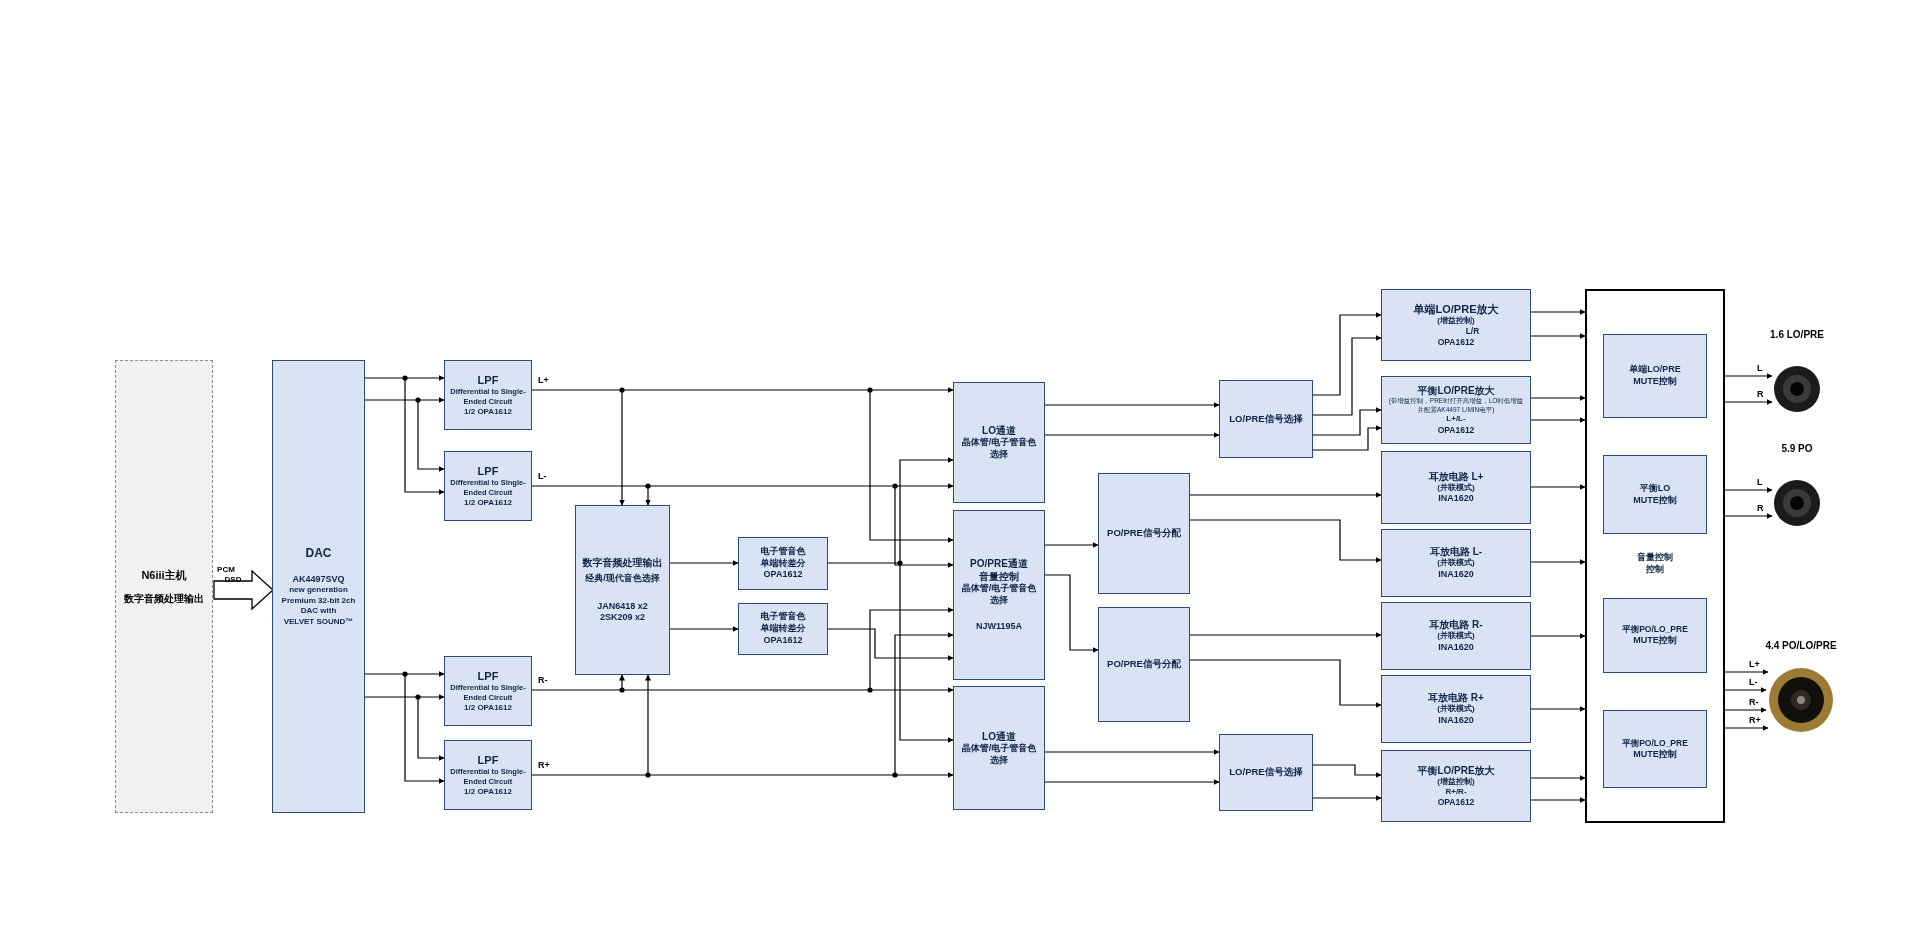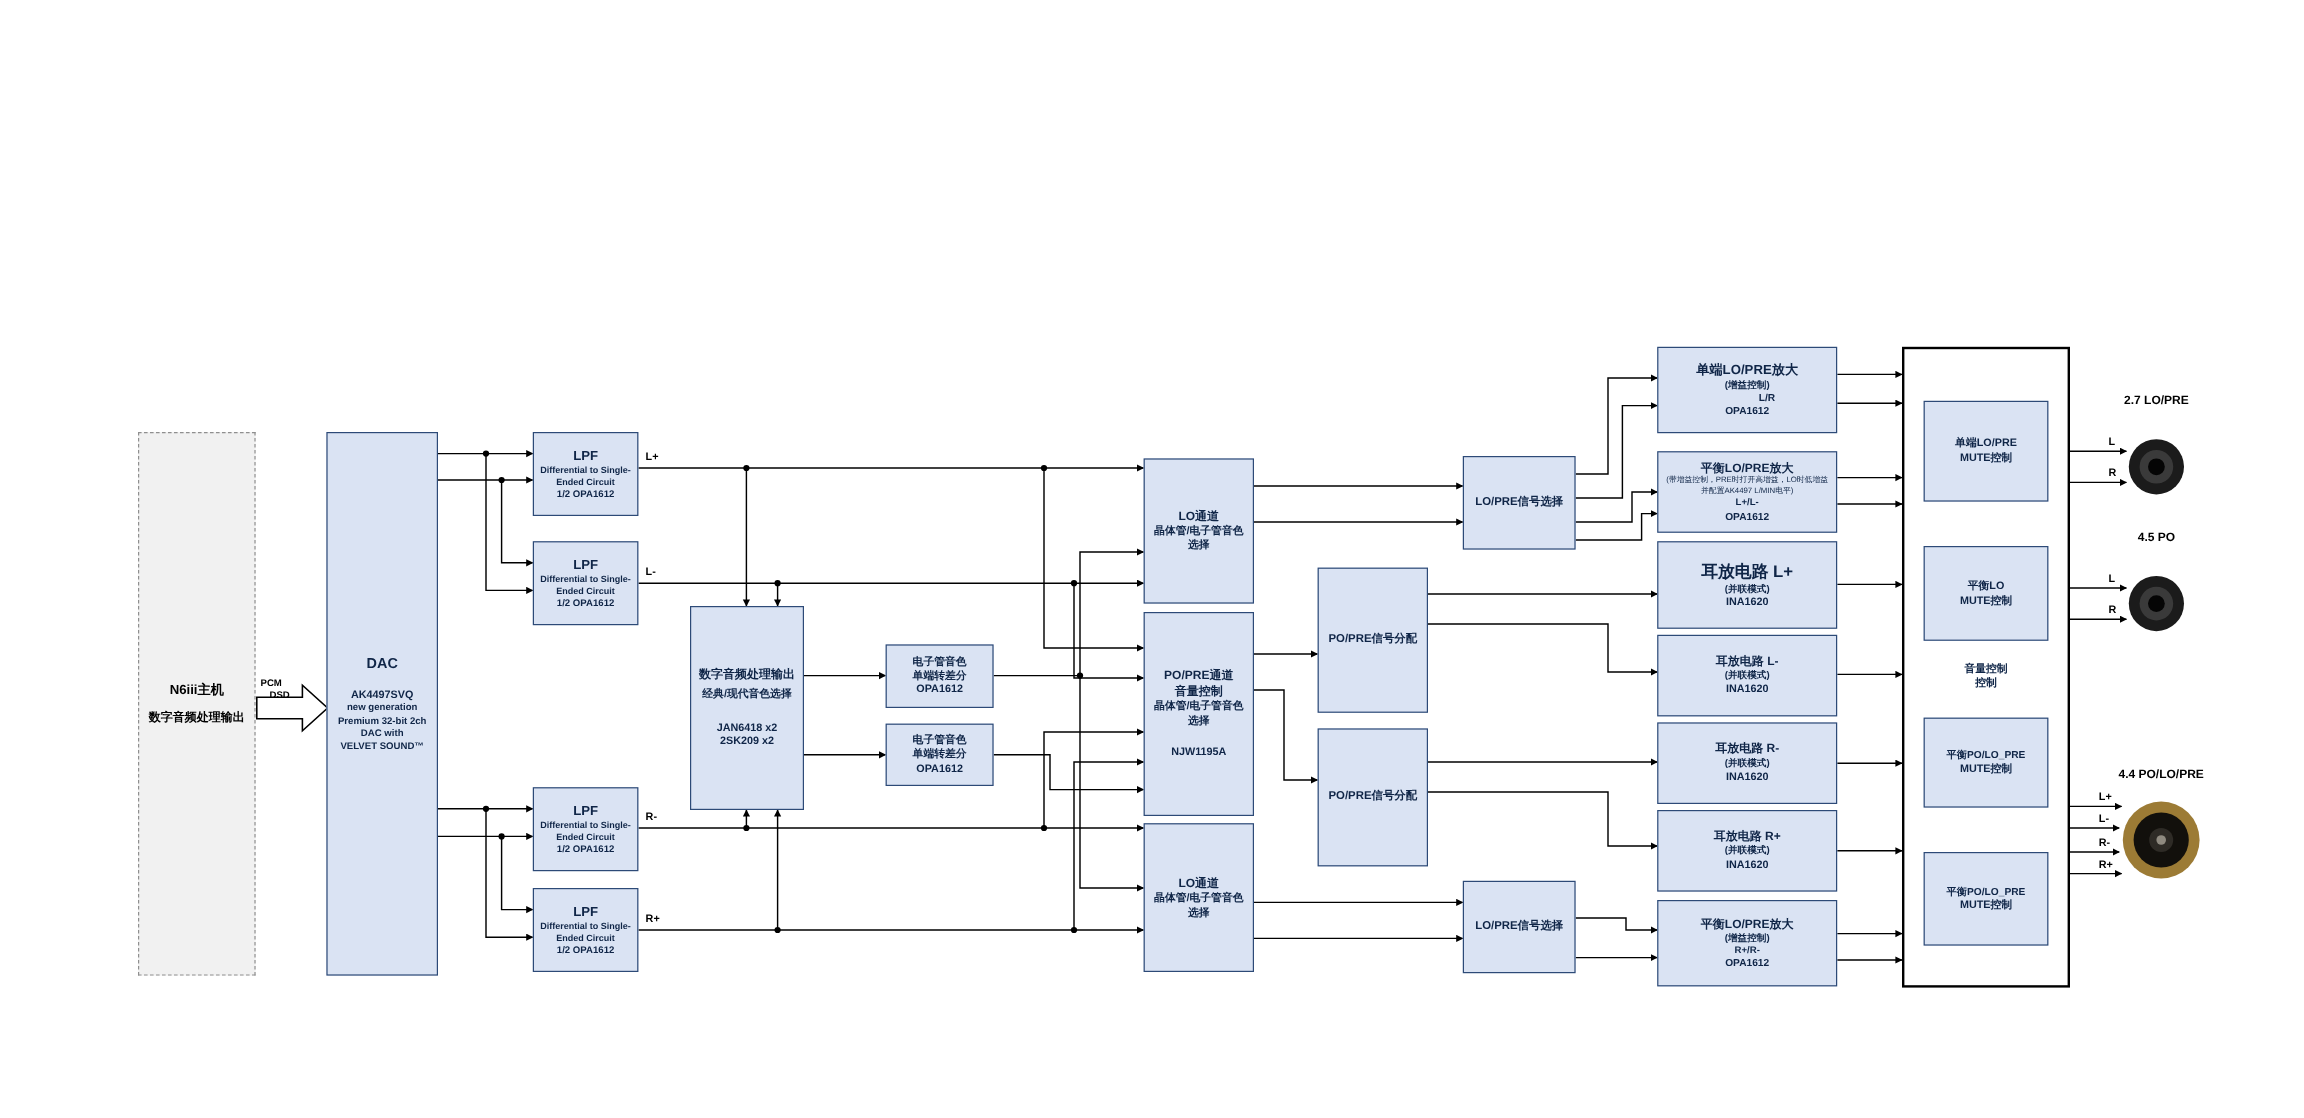--- a/index.html
+++ b/index.html
@@ -201,21 +201,21 @@
         <div class="bl b" style="font-size: 8.5px; margin-left: 33px;">L/R</div>
         <div class="bl b" style="font-size: 8.5px;">OPA1612</div>
       </div>
       <div class="block std" style="left: 1381px; top: 376px; width: 150px; height: 68px;">
         <div class="bl b" style="font-size: 10px;">平衡LO/PRE放大</div>
         <div class="bl" style="font-size: 6.5px;">(带增益控制，PRE时打开高增益，LO时低增益并配置AK4497 L/MIN电平)</div>
         <div class="bl b" style="font-size: 8px;">L+/L-</div>
         <div class="bl b" style="font-size: 8.5px;">OPA1612</div>
       </div>
       <div class="block std" style="left: 1381px; top: 451px; width: 150px; height: 73px;">
-        <div class="bl b" style="font-size: 14px;">耳放电路 L+</div>
+        <div class="bl b" style="font-size: 10px;">耳放电路 L+</div>
         <div class="bl b" style="font-size: 8px;">(并联模式)</div>
         <div class="bl b" style="font-size: 9px;">INA1620</div>
       </div>
       <div class="block std" style="left: 1381px; top: 529px; width: 150px; height: 68px;">
         <div class="bl b" style="font-size: 10px;">耳放电路 L-</div>
         <div class="bl b" style="font-size: 8px;">(并联模式)</div>
         <div class="bl b" style="font-size: 9px;">INA1620</div>
       </div>
       <div class="block std" style="left: 1381px; top: 602px; width: 150px; height: 68px;">
         <div class="bl b" style="font-size: 10px;">耳放电路 R-</div>
@@ -253,24 +253,24 @@
       <div class="block inner" style="left: 1603px; top: 710px; width: 104px; height: 78px;">
         <div class="bl b" style="font-size: 8.5px;">平衡PO/LO_PRE</div>
         <div class="bl b" style="font-size: 9px;">MUTE控制</div>
       </div>
       <div class="label center" style="left: 226px; top: 566px; font-size: 8px;">PCM</div>
       <div class="label center" style="left: 233px; top: 576px; font-size: 8px;">DSD</div>
       <div class="label" style="left: 538px; top: 376px;">L+</div>
       <div class="label" style="left: 538px; top: 472px;">L-</div>
       <div class="label" style="left: 538px; top: 676px;">R-</div>
       <div class="label" style="left: 538px; top: 761px;">R+</div>
-      <div class="label center" style="left: 1797px; top: 330px; font-size: 10px;">2.7 LO/PRE</div>
+      <div class="label center" style="left: 1797px; top: 330px; font-size: 10px;">1.6 LO/PRE</div>
       <div class="label" style="left: 1757px; top: 364px;">L</div>
       <div class="label" style="left: 1757px; top: 390px;">R</div>
-      <div class="label center" style="left: 1797px; top: 444px; font-size: 10px;">4.5 PO</div>
+      <div class="label center" style="left: 1797px; top: 444px; font-size: 10px;">5.9 PO</div>
       <div class="label" style="left: 1757px; top: 478px;">L</div>
       <div class="label" style="left: 1757px; top: 504px;">R</div>
       <div class="label center" style="left: 1801px; top: 641px; font-size: 10px;">4.4 PO/LO/PRE</div>
       <div class="label" style="left: 1749px; top: 660px;">L+</div>
       <div class="label" style="left: 1749px; top: 678px;">L-</div>
       <div class="label" style="left: 1749px; top: 698px;">R-</div>
       <div class="label" style="left: 1749px; top: 716px;">R+</div>
       <div class="jack" style="left: 1774px; top: 366px; width: 46px; height: 46px;">
         <div class="ring" style="width: 46px; height: 46px; left: 0px; top: 0px; background: rgb(27, 27, 27);"></div>
         <div class="ring" style="width: 28px; height: 28px; left: 9px; top: 9px; background: rgb(58, 58, 58);"></div>

